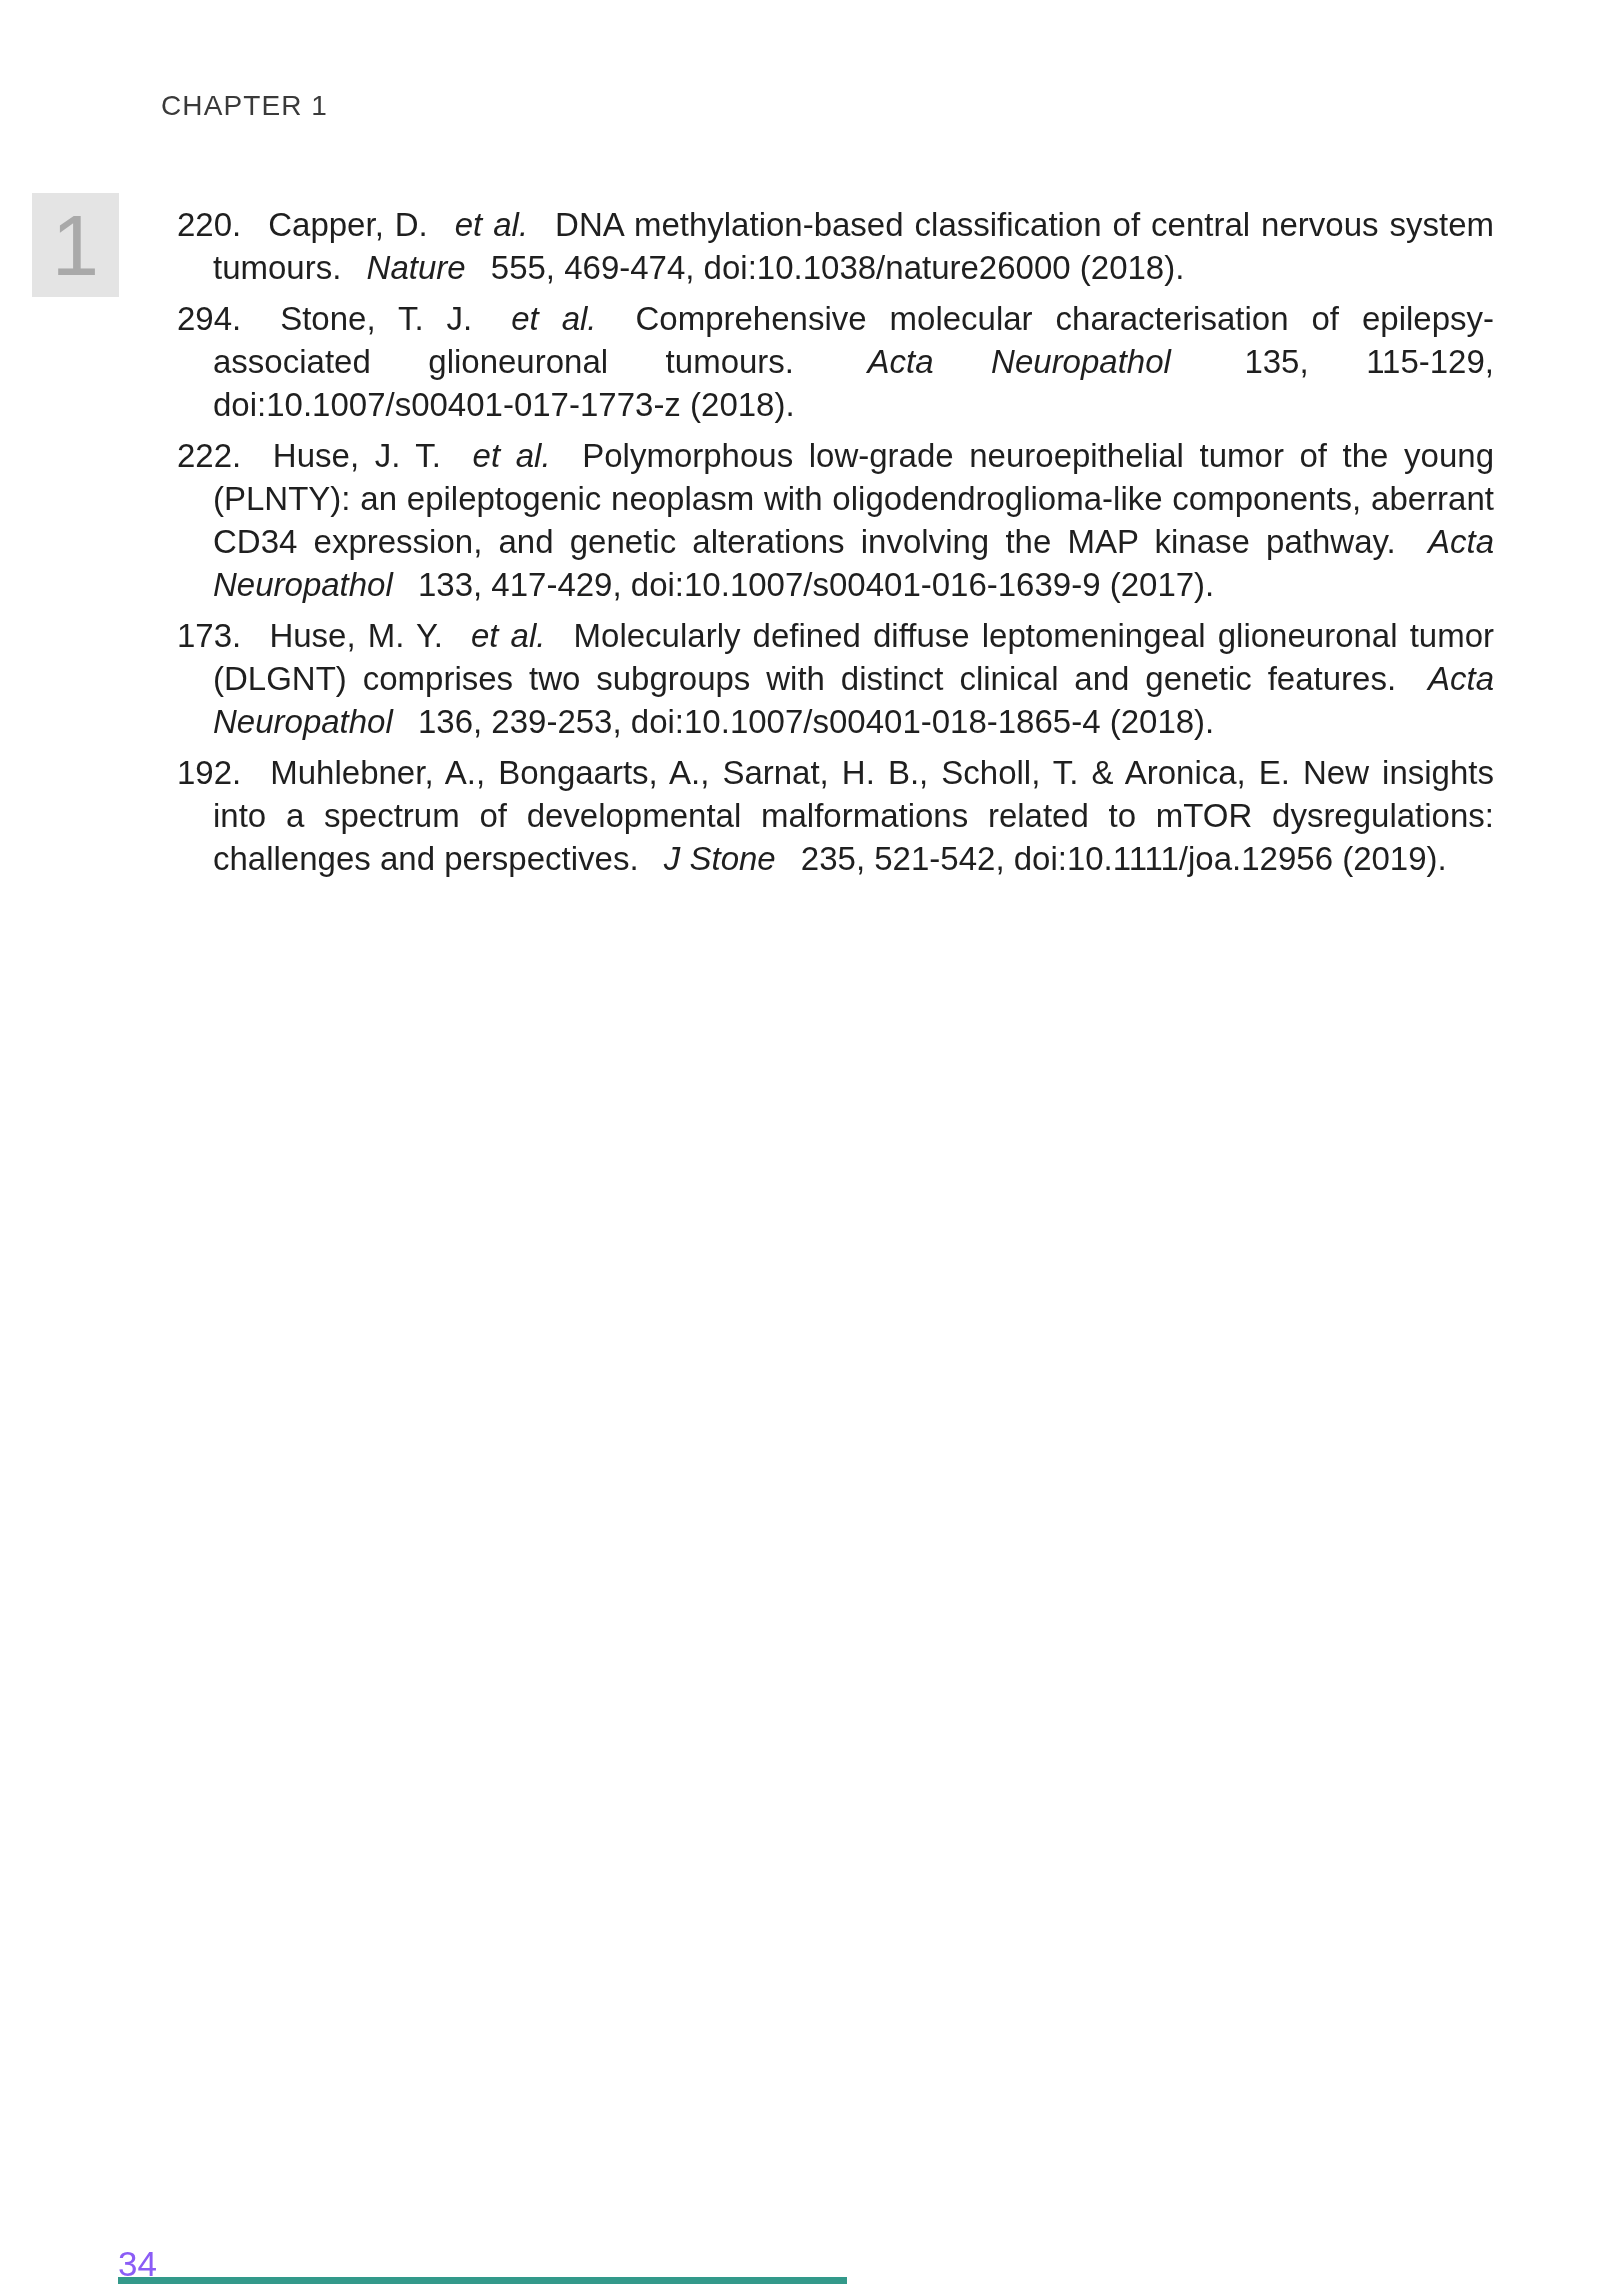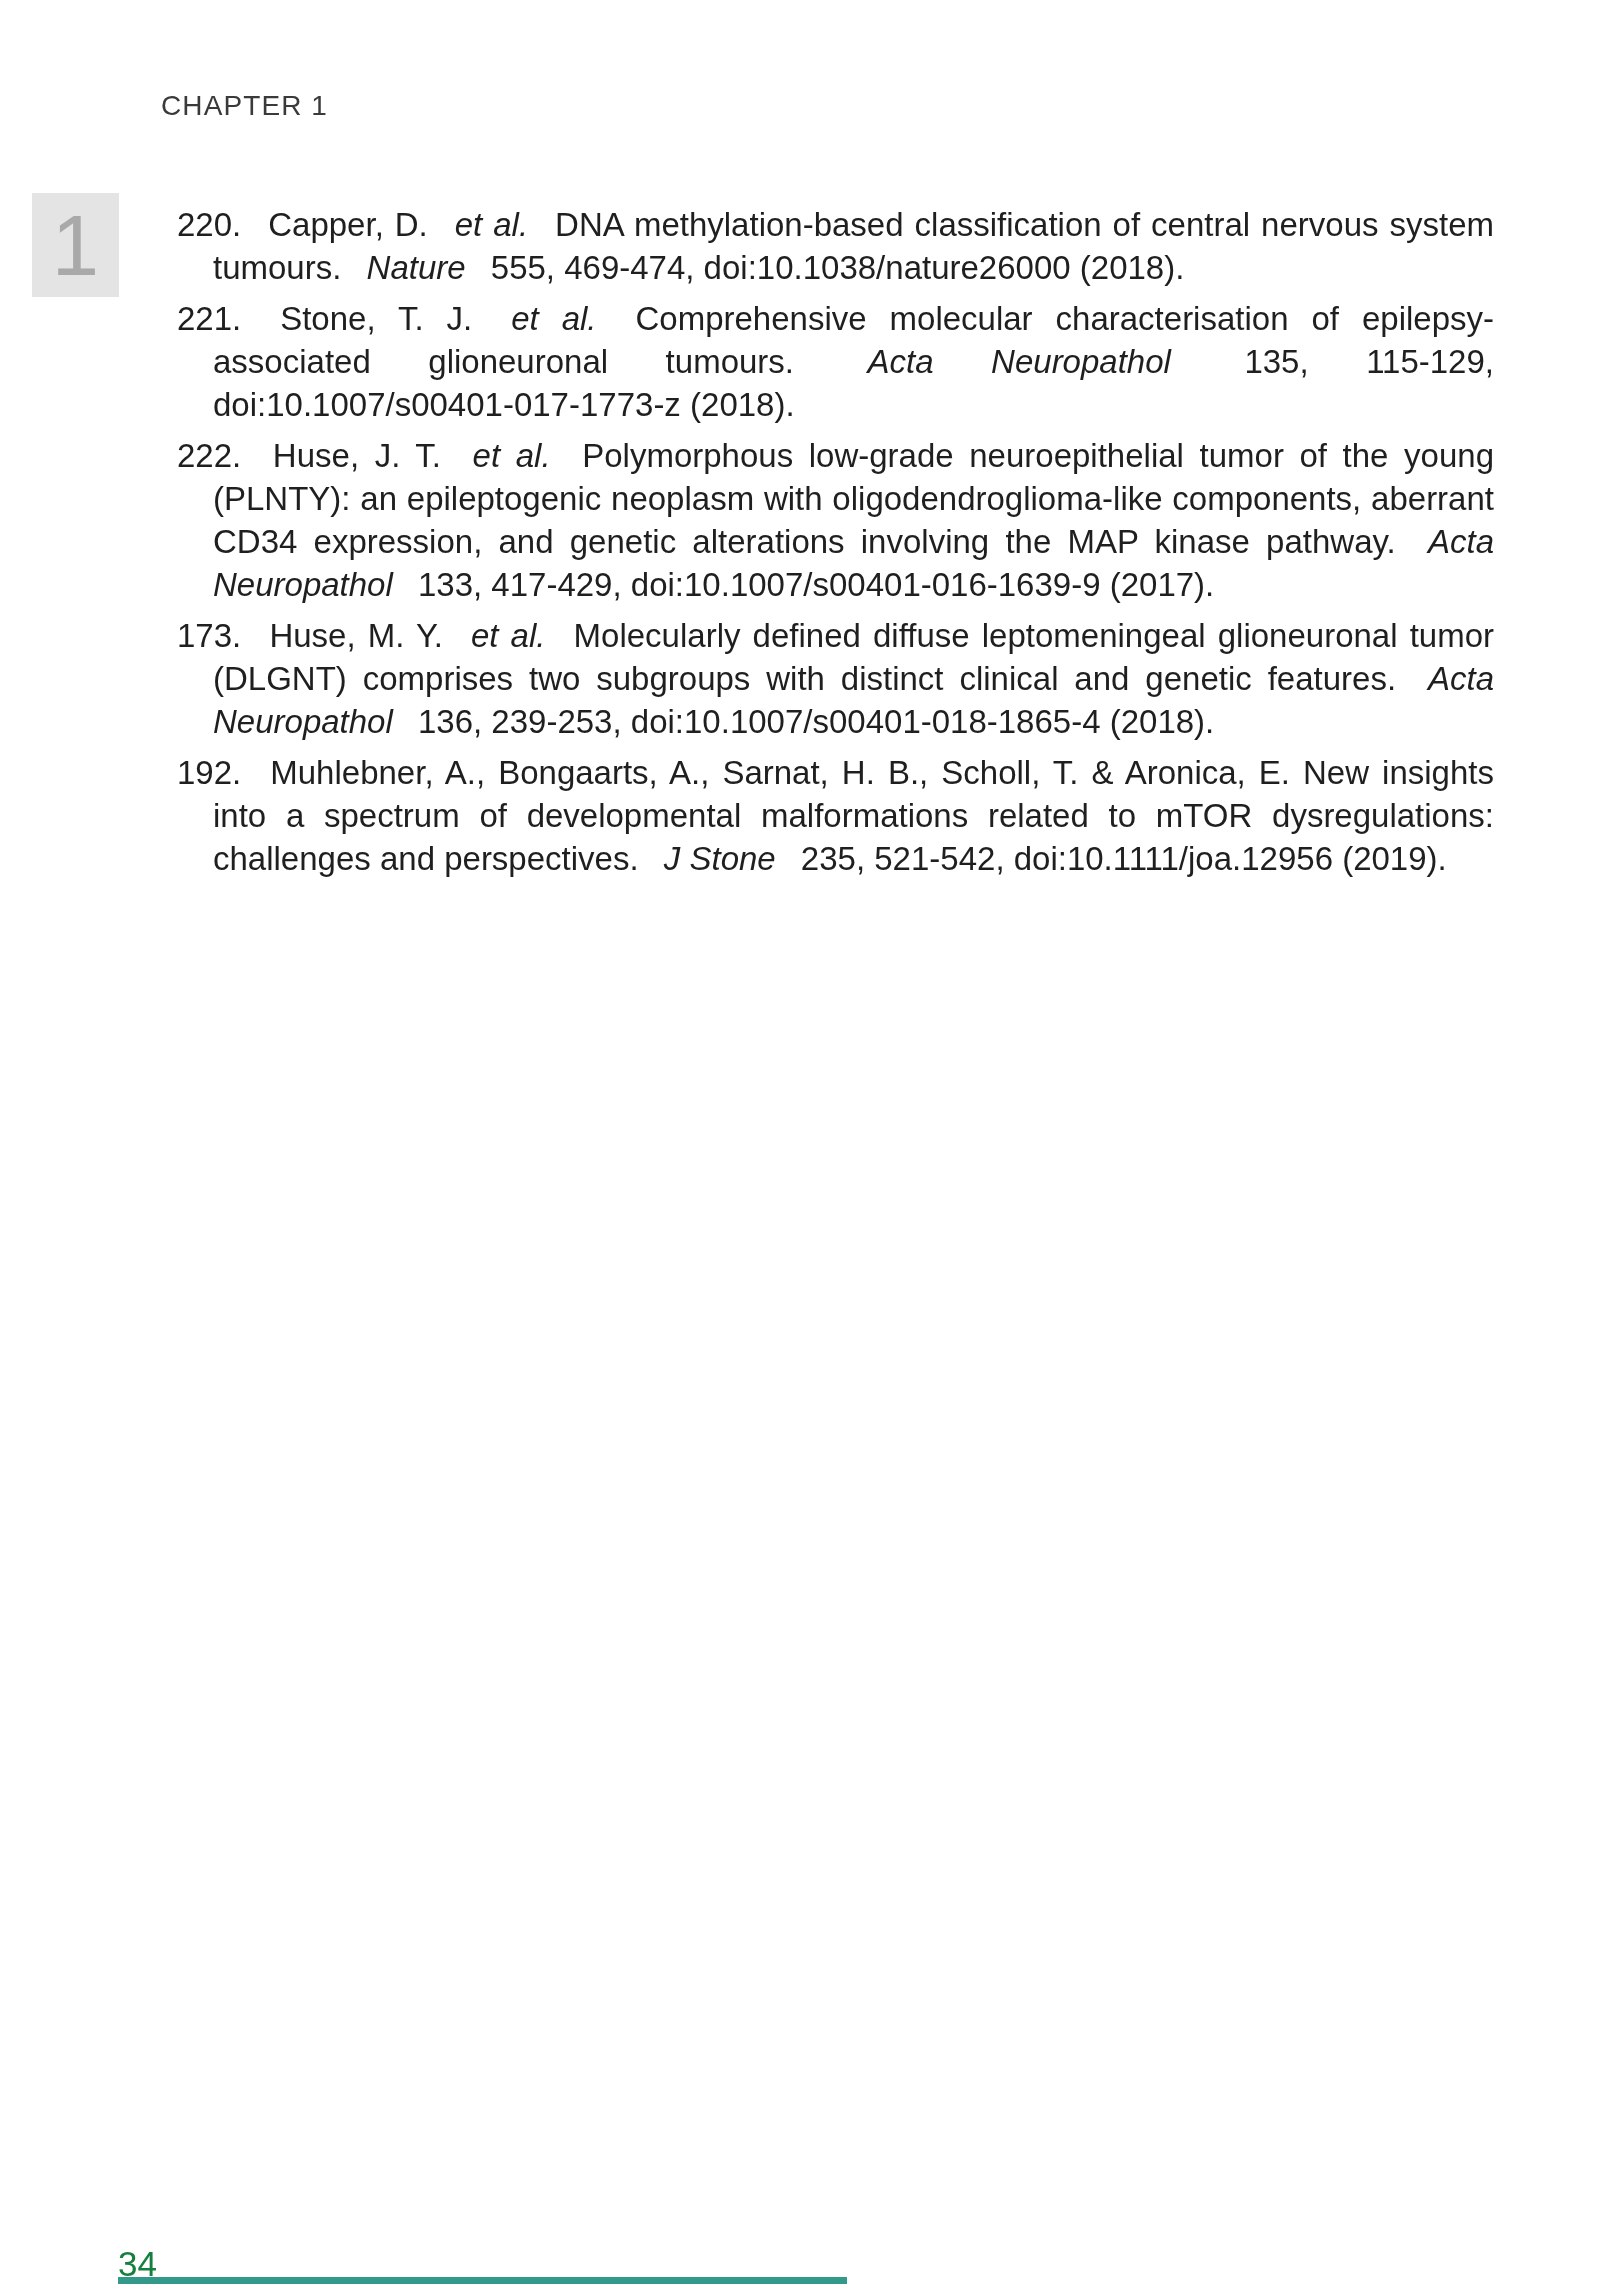--- a/index.html
+++ b/index.html
@@ -60,21 +60,21 @@
     color: #1f1f1f;
   }
   .reference .italic {
     font-style: italic;
   }
   .page-number {
     position: absolute;
     left: 86px;
     top: 2212px;
     font-size: 35px;
-    color: #15803d;
+    color: #8b5cf6;
   }
   .footer-bar {
     position: absolute;
     left: 86px;
     bottom: 0;
     width: 729px;
     height: 6.8px;
     background: #33998a;
   }
 </style>
@@ -84,21 +84,21 @@
 <div class="page">
 
   <div class="chapter-header">CHAPTER 1</div>
 
   <div class="chapter-tab" style="background: rgb(228, 228, 228);">
     <span class="tab-number" style="color: rgb(169, 169, 169);">1</span>
   </div>
 
   <ol class="references">
       <li class="reference"><span class="ref-num">220.</span> <span>Capper, D. </span><span class="italic">et al.</span><span> DNA methylation-based classification of central nervous system tumours. </span><span class="italic">Nature</span><span> 555, 469-474, doi:10.1038/nature26000 (2018).</span></li>
-      <li class="reference"><span class="ref-num">221.</span> <span>Stone, T. J. </span><span class="italic">et al.</span><span> Comprehensive molecular characterisation of epilepsy-associated glioneuronal tumours. </span><span class="italic">Acta Neuropathol</span><span> 135, 115-129, doi:10.1007/s00401-017-1773-z (2018).</span></li>
+      <li class="reference"><span class="ref-num">294.</span> <span>Stone, T. J. </span><span class="italic">et al.</span><span> Comprehensive molecular characterisation of epilepsy-associated glioneuronal tumours. </span><span class="italic">Acta Neuropathol</span><span> 135, 115-129, doi:10.1007/s00401-017-1773-z (2018).</span></li>
       <li class="reference"><span class="ref-num">222.</span> <span>Huse, J. T. </span><span class="italic">et al.</span><span> Polymorphous low-grade neuroepithelial tumor of the young (PLNTY): an epileptogenic neoplasm with oligodendroglioma-like components, aberrant CD34 expression, and genetic alterations involving the MAP kinase pathway. </span><span class="italic">Acta Neuropathol</span><span> 133, 417-429, doi:10.1007/s00401-016-1639-9 (2017).</span></li>
       <li class="reference"><span class="ref-num">173.</span> <span>Huse, M. Y. </span><span class="italic">et al.</span><span> Molecularly defined diffuse leptomeningeal glioneuronal tumor (DLGNT) comprises two subgroups with distinct clinical and genetic features. </span><span class="italic">Acta Neuropathol</span><span> 136, 239-253, doi:10.1007/s00401-018-1865-4 (2018).</span></li>
       <li class="reference"><span class="ref-num">192.</span> <span>Muhlebner, A., Bongaarts, A., Sarnat, H. B., Scholl, T. &amp; Aronica, E. New insights into a spectrum of developmental malformations related to mTOR dysregulations: challenges and perspectives. </span><span class="italic">J Stone</span><span> 235, 521-542, doi:10.1111/joa.12956 (2019).</span></li>
     </ol>
 
   <div class="page-number">34</div>
 
   <div class="footer-bar" style="background: rgb(51, 153, 138);"></div>
 
 </div>

